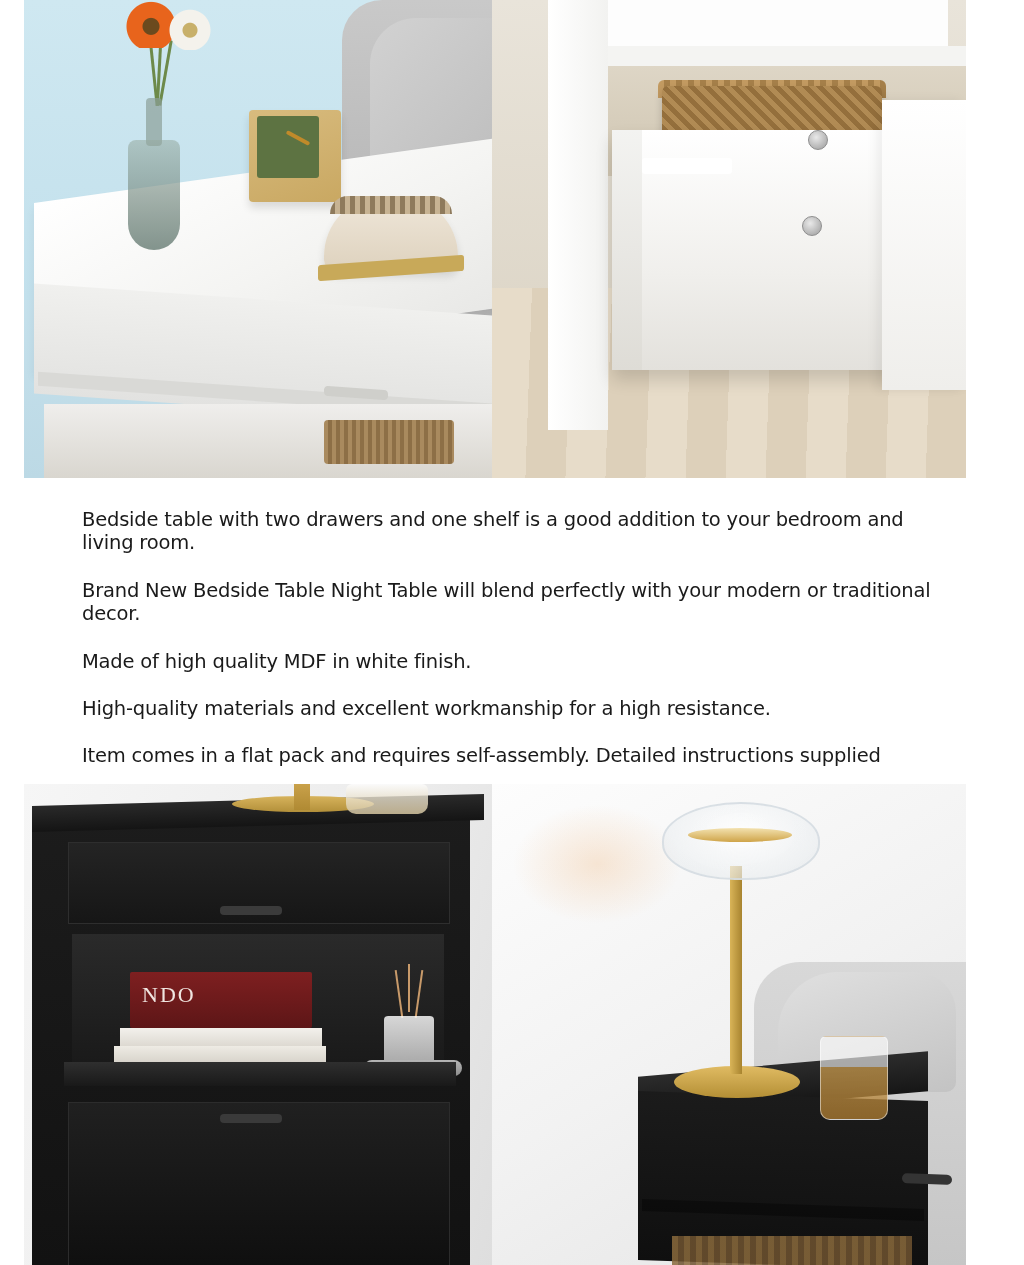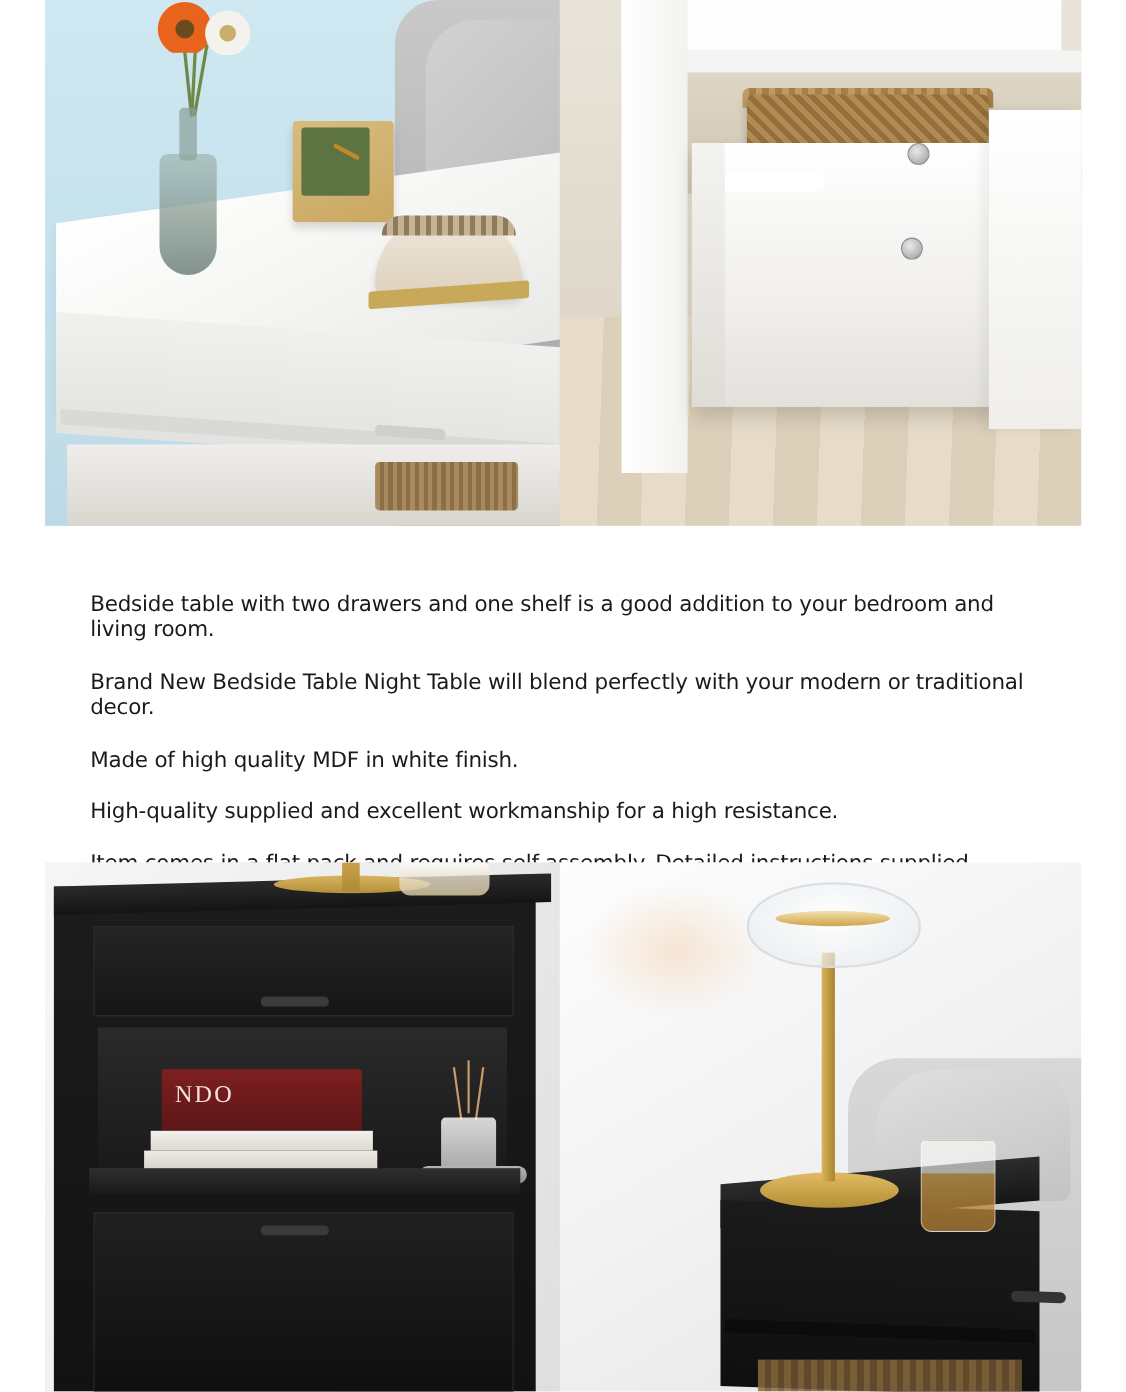--- a/index.html
+++ b/index.html
@@ -20,21 +20,21 @@
     position: relative;
     background: #ffffff;
   }
 
   
   .img-row {
     position: absolute;
     left: 0;
     width: 1024px;
     display: flex;
-    justify-content: center;
+    justify-content: flex-start;
   }
   .img-row.top { top: 0; height: 478px; }
   .img-row.bottom { top: 784px; height: 481px; }
 
   .photo {
     position: relative;
     overflow: hidden;
   }
   .photo.left { width: 468px; margin-left: 24px; }
   .photo.right { width: 474px; margin-right: 24px; }
@@ -360,21 +360,20 @@
     border: 1px solid rgba(255,255,255,.5);
   }
 
   
   .text-block {
     position: absolute;
     left: 0; top: 478px;
     width: 1024px; height: 306px;
     padding: 30px 80px 0 82px;
     box-sizing: border-box;
-    margin-top: 29px;
   }
   .text-block p {
     margin: 0 0 24px 0;
     font-size: 19.5px;
     line-height: 1.2;
     color: #1a1a1a;
     font-family: "DejaVu Sans", sans-serif;
     font-weight: 400;
     letter-spacing: -0.2px;
   }
@@ -428,21 +427,21 @@
       <div class="screw1"></div>
       <div class="screw2"></div>
     </div>
 
   </div>
 
   <div class="text-block">
     <p>Bedside table with two drawers and one shelf is a good addition to your bedroom and living room.</p>
     <p>Brand New Bedside Table Night Table will blend perfectly with your modern or traditional decor.</p>
     <p>Made of high quality MDF in white finish.</p>
-    <p>High-quality supplied and excellent workmanship for a high resistance.</p>
+    <p>High-quality materials and excellent workmanship for a high resistance.</p>
     <p>Item comes in a flat pack and requires self-assembly. Detailed instructions supplied</p>
   </div>
 
   <div class="img-row bottom">
 
     <div class="photo left p3">
       <div class="wall"></div>
       <div class="body"></div>
       <div class="top-surface"></div>
       <div class="lamp-base"></div>

